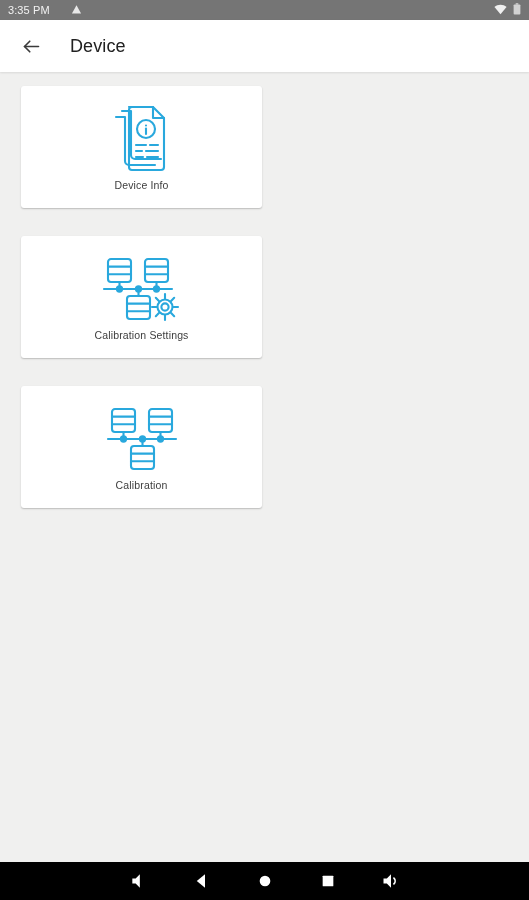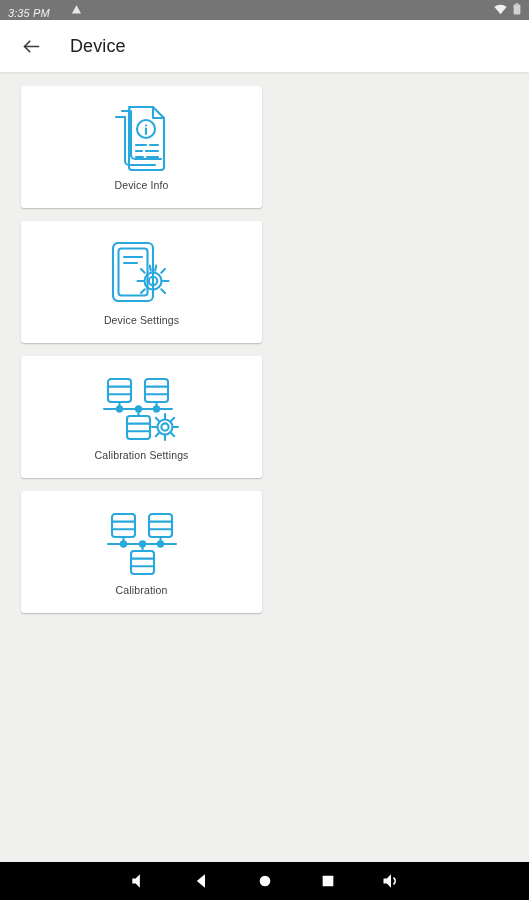--- a/index.html
+++ b/index.html
@@ -11,37 +11,37 @@
   }
   .screen { position:relative; width:529px; height:900px; display:flex; flex-direction:column; }
 
   
   .status-bar {
     height:20px; background:#757575; flex:0 0 20px;
     display:flex; align-items:center; padding:0 8px;
     color:#ffffff;
   }
   .status-time { font-size:11px; letter-spacing:.1px; font-weight:400; color:#f2f2f2; }
-  .status-left { display:flex; align-items:flex-end; gap:21px;font-style:italic; }
+  .status-left { display:flex; align-items:center; gap:21px; }
   .status-right { margin-left:auto; display:flex; align-items:center; gap:6px; }
 
   
   .app-bar {
     height:52px; flex:0 0 52px; background:#ffffff;
     display:flex; align-items:center; padding:0 18px;
     box-shadow:0 1px 2px rgba(0,0,0,0.10);
     position:relative; z-index:5;
   }
   .back-btn { width:26px; height:26px; display:flex; align-items:center; justify-content:center; cursor:pointer; }
   .app-title { font-size:18px; color:#212121; margin-left:26px; font-weight:400; letter-spacing:.1px; }
 
   
   .content { flex:1 1 auto; background:#f0f0ef; padding:14px 21px 0 21px; overflow:hidden; }
 
-  .grid { display:flex; flex-wrap:wrap; gap:13px 26px; }
+  .grid { display:flex; flex-wrap:wrap; gap:28px 26px; }
   .card {
     width:241px; height:122px; background:#ffffff;
     border-radius:3px;
     box-shadow:0 1px 2px rgba(0,0,0,0.16), 0 1px 1px rgba(0,0,0,0.07);
     display:flex; flex-direction:column;
     align-items:center; justify-content:center;
     cursor:pointer;
   }
   .card-icon { height:72px; display:flex; align-items:center; justify-content:center; }
   .card-label {
@@ -112,38 +112,20 @@
             <line x1="38" y1="39" x2="46" y2="39"></line>
             <line x1="24" y1="45" x2="30" y2="45"></line>
             <line x1="34" y1="45" x2="46" y2="45"></line>
             <line x1="24" y1="51" x2="31" y2="51"></line>
             <line x1="35" y1="51" x2="46" y2="51"></line>
           </svg>
         </div>
         <div class="card-label">Device Info</div>
       </div>
 
-      <div class="card">
-        <div class="card-icon">
-          <svg width="62" height="66" viewBox="0 0 62 66" fill="none" stroke="#29a8dd" stroke-width="2.1" stroke-linejoin="round" stroke-linecap="round">
-            <rect x="2" y="2" width="40" height="58" rx="5"></rect>
-            <rect x="7.5" y="7.5" width="29" height="47" rx="3"></rect>
-            <line x1="13" y1="16" x2="31" y2="16"></line>
-            <line x1="13" y1="22" x2="26" y2="22"></line>
-            <g transform="translate(42,40)">
-              <circle cx="0" cy="0" r="8.5"></circle>
-              <circle cx="0" cy="0" r="4.2"></circle>
-              <path d="M0 -17 h0M-3.2 -15.5 l1 5.2 M3.2 -15.5 l-1 5.2"></path>
-              <path d="M-12.0 -12.0 l3.7 3.7 M12.0 -12.0 l-3.7 3.7 M-12.0 12.0 l3.7 -3.7 M12.0 12.0 l-3.7 -3.7"></path>
-              <path d="M0 -15.5 v6 M0 15.5 v-6 M-15.5 0 h6 M15.5 0 h-6"></path>
-            </g>
-          </svg>
-        </div>
-        <div class="card-label">Device Settings</div>
-      </div>
 
 
 
       <div class="card">
         <div class="card-icon">
           <svg width="80" height="66" viewBox="0 0 80 66" fill="none" stroke="#29a8dd" stroke-width="2.1" stroke-linejoin="round" stroke-linecap="round">
             <rect x="6" y="3" width="23" height="23" rx="3"></rect>
             <line x1="6" y1="10.6" x2="29" y2="10.6"></line>
             <line x1="6" y1="18.3" x2="29" y2="18.3"></line>
             <rect x="43" y="3" width="23" height="23" rx="3"></rect>

